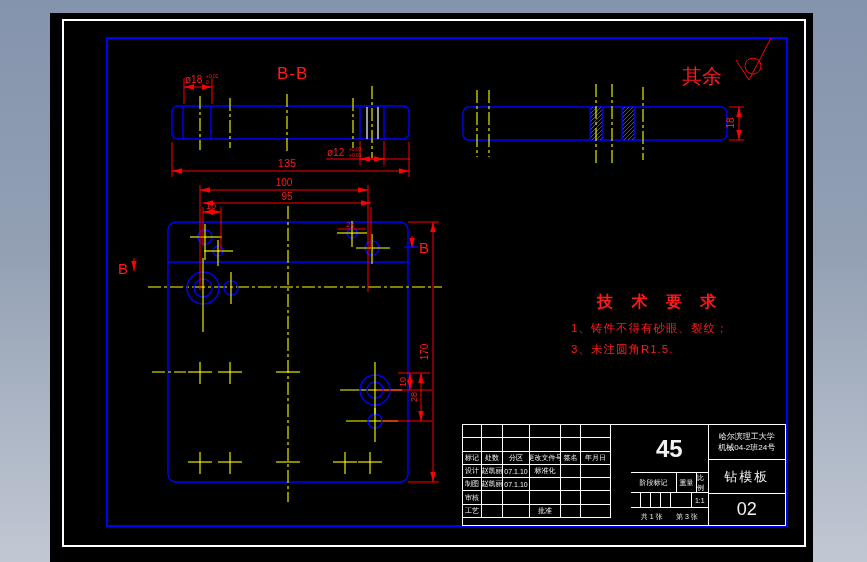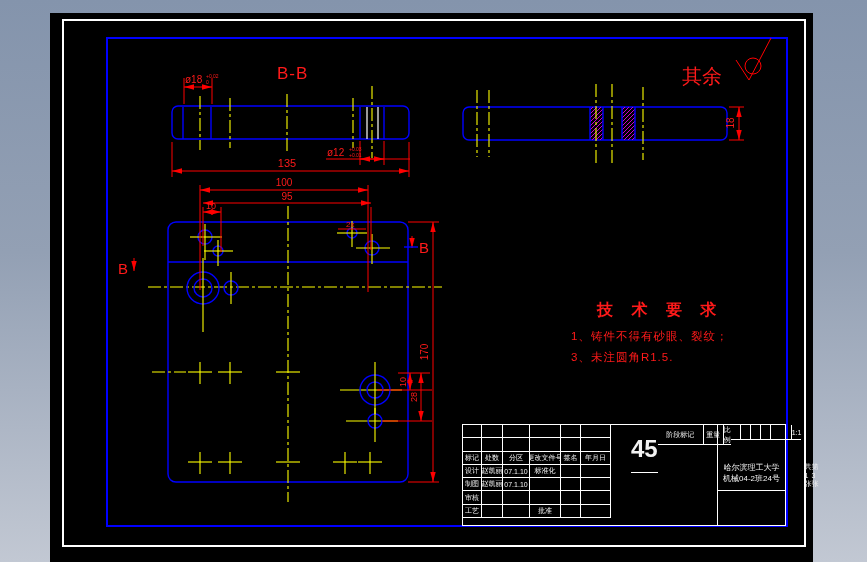--- a/index.html
+++ b/index.html
@@ -10,43 +10,43 @@
   #paper-border{position:absolute;left:12px;top:6px;width:740px;height:524px;border:2px solid #fff;}
   #frame{position:absolute;left:56px;top:24px;width:678px;height:486px;border:2px solid #0000ff;}
   svg text{font-family:"Liberation Sans",sans-serif;}
   .bl{stroke:#0000ff;stroke-width:1.4;fill:none;}
   .wl{stroke:#ffffff;stroke-width:1.2;fill:none;}
   .yl{stroke:#ffff00;stroke-width:1.1;fill:none;}
   .ylc{stroke:#ffff00;stroke-width:1.1;fill:none;stroke-dasharray:13 3 3 3;}
   .rl{stroke:#ff0000;stroke-width:1;fill:none;}
   .rtx{fill:#ff1a1a;}
   
-  #techreq{position:absolute;left:565px;top:300px;color:#ff1a1a;}
+  #techreq{position:absolute;left:565px;top:292px;color:#ff1a1a;}
   #techreq .t{font-size:16px;letter-spacing:7px;margin:0 0 8px 32px;font-weight:bold;}
   #techreq .i{font-size:11.5px;margin:0 8px 6px 6px;letter-spacing:1px;}
   
   #tblock{position:absolute;left:463px;top:425px;width:322px;height:100px;display:flex;
     color:#f2f2f2;font-size:7px;background:#000;outline:1px solid #fff;}
   .tb-cell{border-right:1px solid #fff;border-bottom:1px solid #fff;display:flex;
     align-items:center;justify-content:center;overflow:hidden;white-space:nowrap;}
   #tb-left{width:149px;display:grid;grid-template-columns:19px 21px 27px 31px 20px 30px;
     grid-auto-rows:13.3px;box-sizing:border-box;}
-  #tb-mid{width:87px;border-right:1px solid #fff;display:flex;flex-direction:row;box-sizing:border-box;margin-left:20px;}
+  #tb-mid{width:87px;border-right:1px solid #fff;display:flex;flex-direction:column;box-sizing:border-box;margin-left:20px;}
   .mid-material{height:47px;border-bottom:1px solid #fff;display:flex;align-items:center;
     justify-content:center;font-size:24px;font-weight:bold;}
   .mid-r2{height:19px;border-bottom:1px solid #fff;display:flex;}
   .mid-r2 div{border-right:1px solid #fff;display:flex;align-items:center;justify-content:center;}
   .mid-r3{height:14px;border-bottom:1px solid #fff;display:flex;}
   .mid-r3 div{border-right:1px solid #fff;flex:0 0 9px;}
   .mid-r3 .wide{flex:0 0 20px;}
   .mid-r3 .scaleval{flex:1;display:flex;align-items:center;justify-content:center;border-right:none;}
   .mid-r4{flex:1;display:flex;align-items:center;justify-content:space-around;padding:0 3px;}
   #tb-right{width:86px;display:flex;flex-direction:column;box-sizing:border-box;}
   .rt-school{height:34px;border-bottom:1px solid #fff;display:flex;flex-direction:column;
-    align-items:center;justify-content:center;font-size:8px;line-height:11px;margin-top:31px;}
+    align-items:center;justify-content:center;font-size:8px;line-height:11px;}
   .rt-part{height:33px;border-bottom:1px solid #fff;display:flex;align-items:center;
     justify-content:center;font-size:13px;letter-spacing:2px;}
   .rt-no{flex:1;display:flex;align-items:center;justify-content:center;font-size:18px;}
 </style>
 </head>
 <body>
 
 <div id="viewport">
   <div id="canvas">
     <div id="paper-border"></div>
@@ -283,15 +283,17 @@
       <div class="mid-r4">
         <span>共 1 张</span>
         <span>第 3 张</span>
       </div>
     </div>
     <div id="tb-right">
       <div class="rt-school">
         <span>哈尔滨理工大学</span>
         <span>机械04-2班24号</span>
       </div>
+      <div class="rt-part">钻模板</div>
+      <div class="rt-no">02</div>
     </div>
   </div>
 </div>
 
 </body></html>

